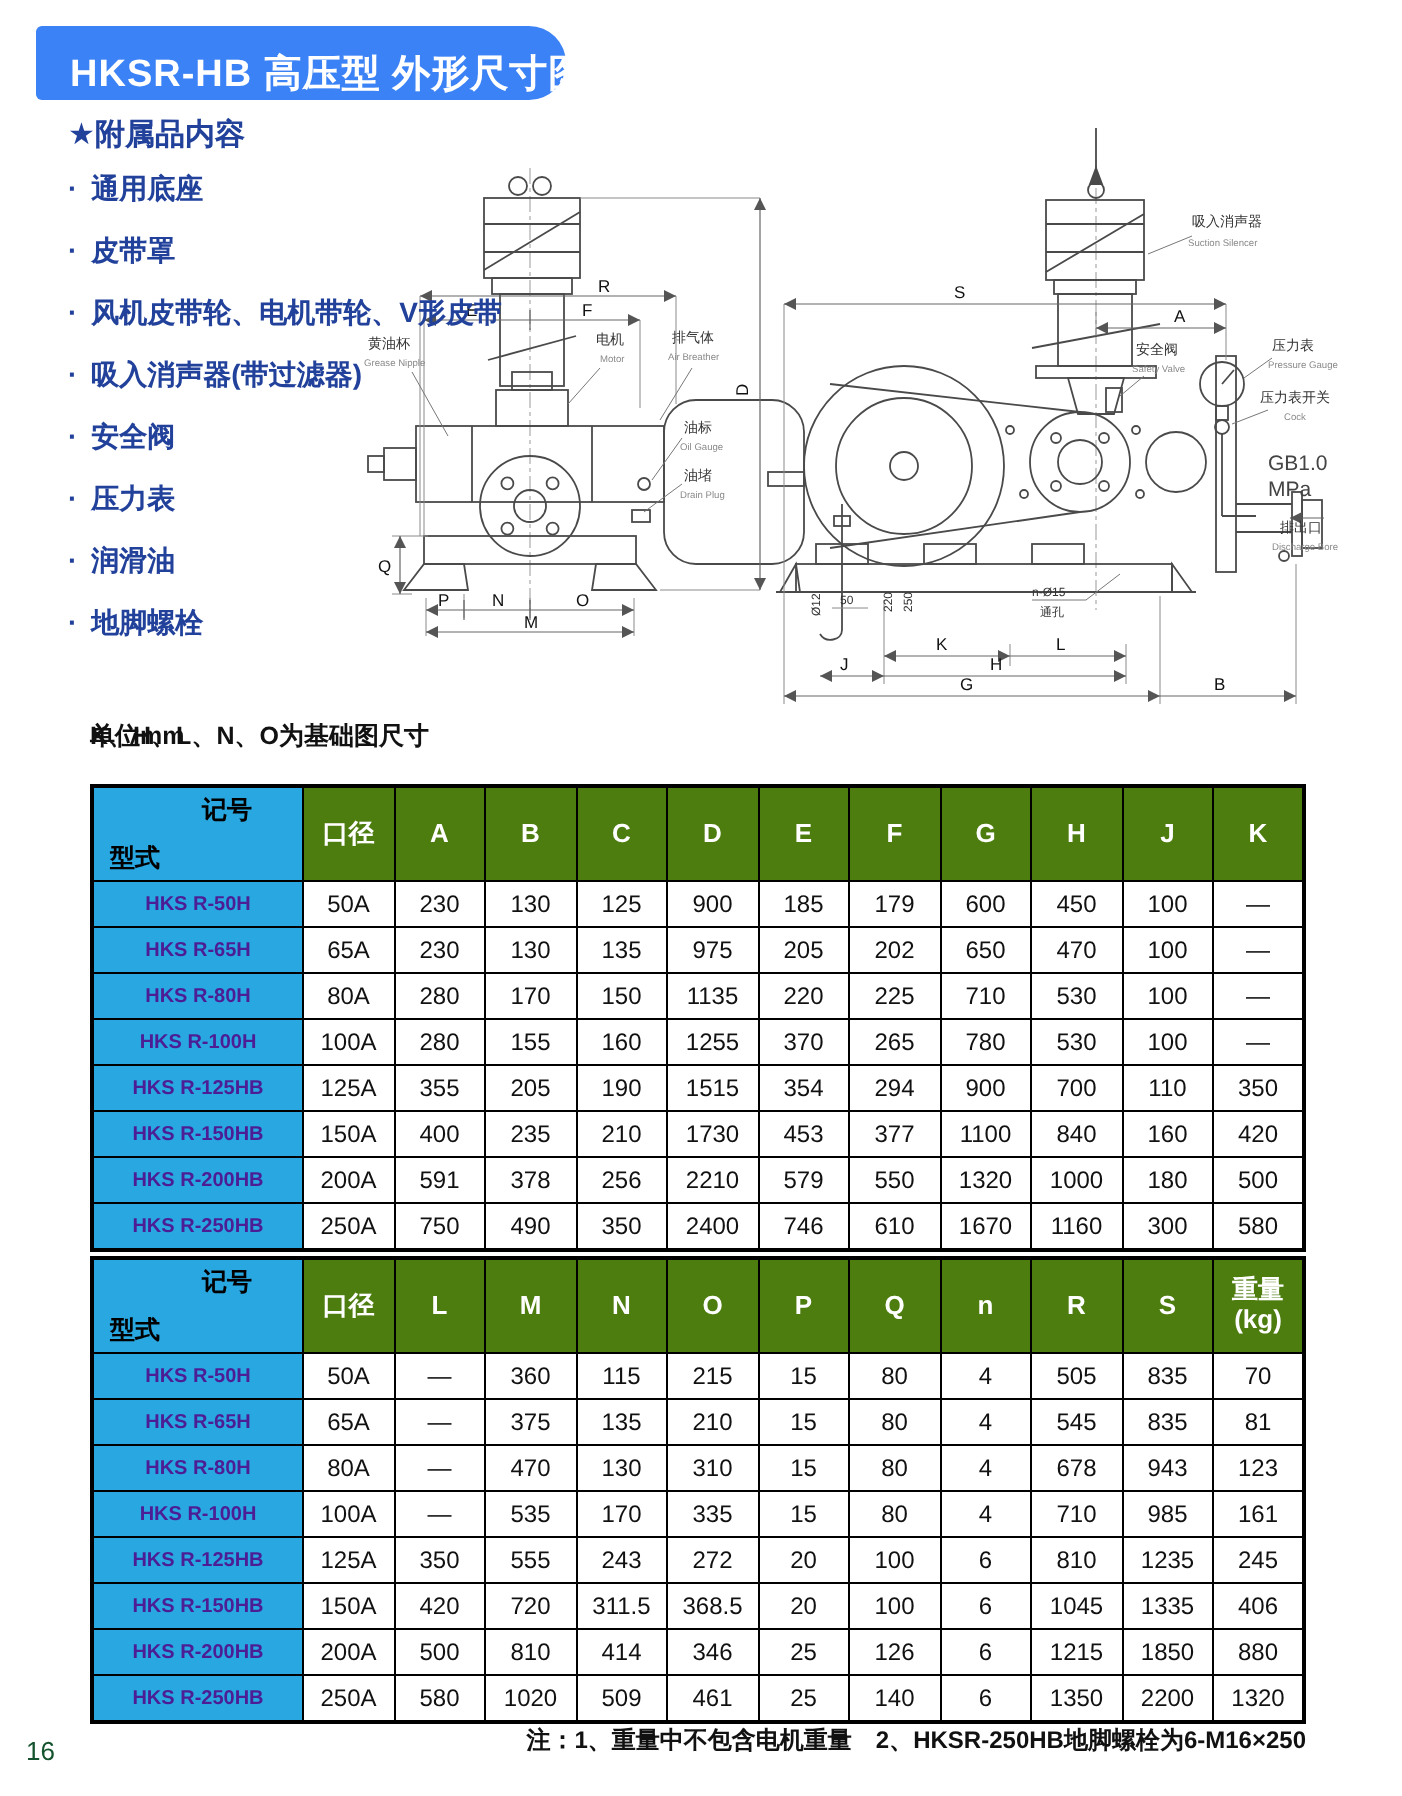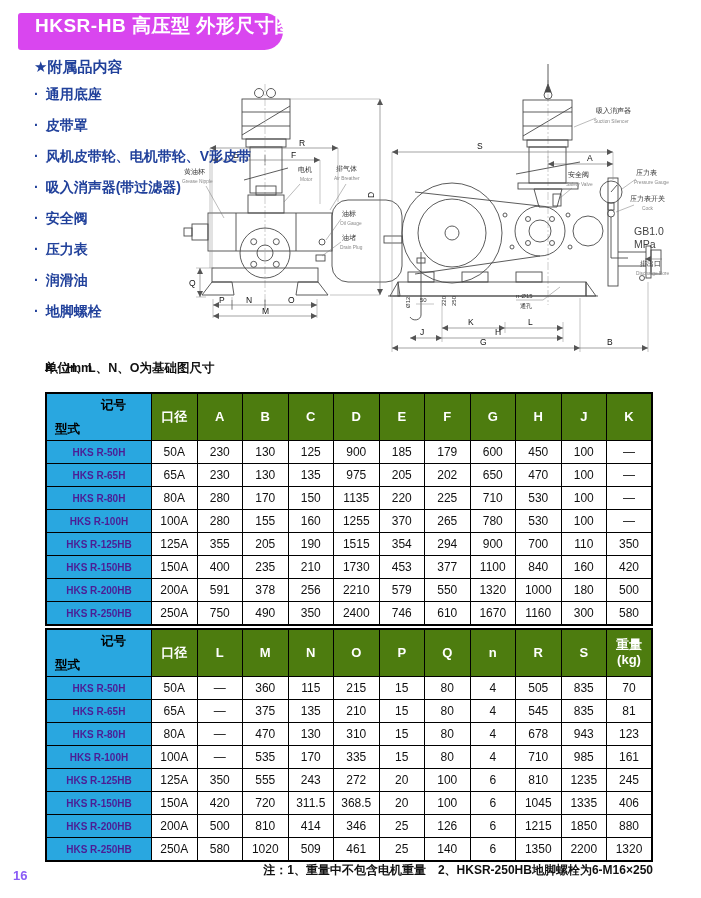--- a/index.html
+++ b/index.html
@@ -1,20 +1,20 @@
 <!DOCTYPE html>
 <html><head>
 <meta charset="utf-8">
 <style>
   html,body{margin:0;padding:0}
   body{width:701px;height:898px;background:#fff;position:relative;overflow:hidden;
        font-family:"Liberation Sans","DejaVu Sans",sans-serif;color:#111}
 
-  .banner{position:absolute;left:18px;top:13px;width:248px;height:37px;background:#d946ef;
-          border-radius:3px 19px 19px 3px;display:flex;align-items:flex-start;padding-left:17px}
+  .banner{position:absolute;left:18px;top:13px;width:248px;height:37px;background:#3b82f6;
+          border-radius:3px 19px 19px 3px;display:flex;align-items:flex-end;padding-left:17px}
   .banner span{color:#fff;font-size:19px;font-weight:bold;letter-spacing:.5px;white-space:nowrap}
 
   .acc{position:absolute;left:34px;top:58px;color:#21419b;z-index:3}
   .acc-head{font-size:15px;font-weight:bold;margin-bottom:9px}
   .acc ul{list-style:none;margin:0;padding:0}
   .acc li{display:flex;gap:7px;font-size:14px;font-weight:600;margin-bottom:13px;white-space:nowrap}
 
   svg.drawing{position:absolute;left:178px;top:58px;width:524px;height:304px;z-index:1}
   svg .mach{stroke:#4a4a4a;stroke-width:0.9;fill:none}
   svg .cl{stroke:#999;stroke-width:0.5;fill:none;stroke-dasharray:8 2 2 2}
@@ -40,21 +40,21 @@
   .dimtable td{background:#fff;color:#111}
   .dimtable thead th{background:#4d7c0f;color:#fff;font-weight:bold;font-size:13px;height:46px;line-height:1.15}
   .dimtable tbody th{background:#29a7e0;color:#4c1d95;font-weight:bold;font-size:10px;white-space:nowrap}
   .corner{width:104px;position:relative;
           background-color:#29a7e0 !important;
           background-image:linear-gradient(to bottom right,transparent calc(50% - 1px),#000 calc(50% - 1px),#000 calc(50% + 1px),transparent calc(50% + 1px))}
   .corner .ct{position:absolute;top:4px;right:25px;color:#000;font-size:12.5px;font-weight:bold}
   .corner .cb{position:absolute;bottom:4px;left:8px;color:#000;font-size:12.5px;font-weight:bold}
 
   .note{position:absolute;left:45px;top:862px;width:608px;text-align:right;font-size:12px;font-weight:600;color:#111}
-  .pagenum{position:absolute;left:13px;top:868px;font-size:13px;font-weight:700;color:#8b5cf6}
+  .pagenum{position:absolute;left:13px;top:868px;font-size:13px;font-weight:400;color:#14532d}
 </style>
 </head>
 <body>
 
 <div class="banner">
   <span>HKSR-HB 高压型 外形尺寸图</span>
 </div>
 
 <div class="acc">
   <div class="acc-head">★附属品内容</div>

